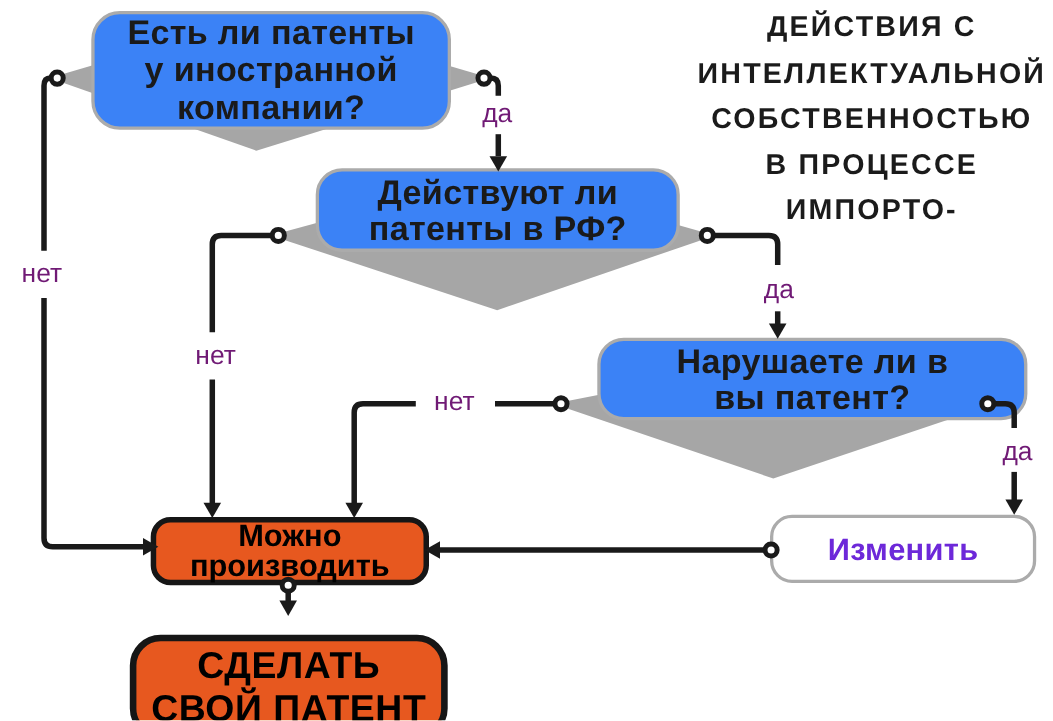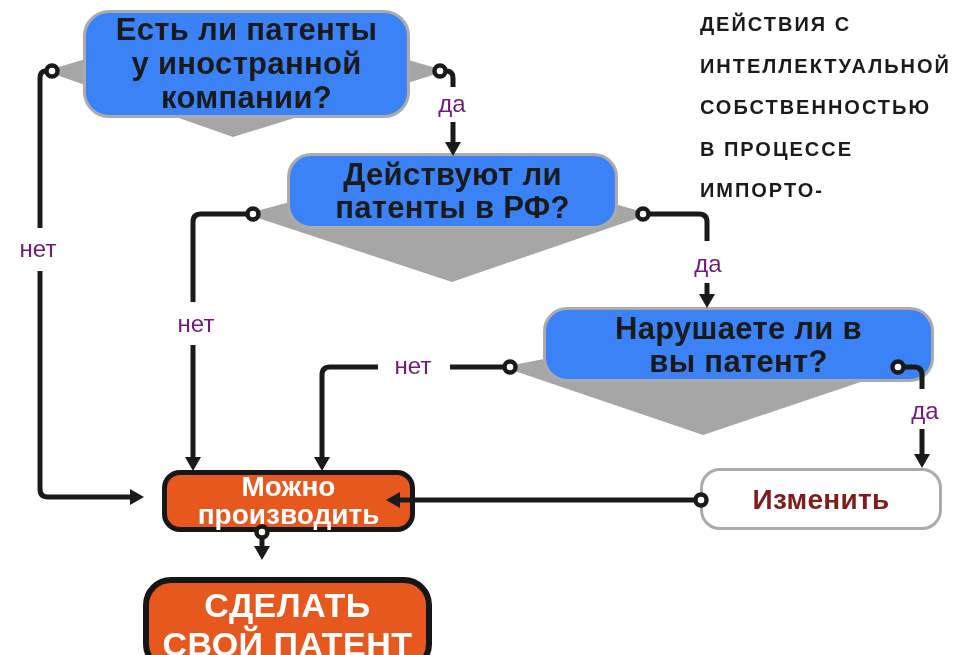--- a/index.html
+++ b/index.html
@@ -12,47 +12,47 @@
   .node{
     position:absolute;z-index:2;box-sizing:border-box;
     display:flex;flex-direction:column;justify-content:center;align-items:center;
     text-align:center;font-weight:bold;
   }
   .qbox{
     background:#3b82f6;border:3.5px solid #ABABAB;color:#1A1A1A;
     font-size:31px;letter-spacing:0.3px;
   }
   .graybox{
-    background:#FFFFFF;border:3.5px solid #ABABAB;color:#7f1d1d;
+    background:#FFFFFF;border:3.5px solid #ABABAB;color:#6d28d9;
     font-size:28px;letter-spacing:0.3px;
   }
   .obox{
-    background:#E7581F;border:5px solid #161616;color:#ffffff;margin-left:25px;
+    background:#E7581F;border:5px solid #161616;color:#000000;
   }
   #node-q1{left:83px;top:10px;width:327px;height:108px;border-radius:26px;line-height:34px;}
   #node-q2{left:287px;top:153px;width:331px;height:76px;border-radius:24px;line-height:33px;}
   #node-q3{left:543px;top:307px;width:391px;height:75px;border-radius:24px;line-height:33px;}
   #node-change{left:700px;top:468px;width:242px;height:62px;border-radius:20px;line-height:29px;}
   #node-can{left:137px;top:470px;width:253px;height:62px;border-radius:18px;font-size:28px;line-height:28px;}
   #node-make{left:118px;top:577px;width:289px;height:95px;border-radius:28px;border-width:6px;
              font-size:34px;line-height:39px;letter-spacing:0.5px;}
   #connector-layer{z-index:3;}
   .edge-label{
     position:absolute;z-index:4;transform:translate(-50%,-50%);
     color:#701a75;font-weight:normal;font-size:24px;white-space:nowrap;
   }
   #label-da-1{left:452px;top:104px;}
   #label-net-1{left:38px;top:249px;}
   #label-da-2{left:708px;top:264px;}
   #label-net-2{left:196px;top:324px;}
   #label-net-3{left:413px;top:366px;}
   #label-da-3{left:925px;top:411px;}
   .title{
-    position:absolute;z-index:4;top:4px;right:6px;text-align:left;
-    font-weight:bold;color:#1B1B1B;font-size:20px;line-height:41.5px;letter-spacing:2px;
+    position:absolute;z-index:4;top:4px;right:6px;text-align:center;
+    font-weight:bold;color:#1B1B1B;font-size:26px;line-height:41.5px;letter-spacing:2px;
     white-space:nowrap;
   }
 </style>
 </head>
 <body>
 
 <div class="canvas">
 
   <svg class="layer" id="diamond-layer" width="957" height="655" viewBox="0 0 957 655">
     <polygon points="45,71 245,12 446,71 233,137" fill="#A6A6A6"></polygon>

